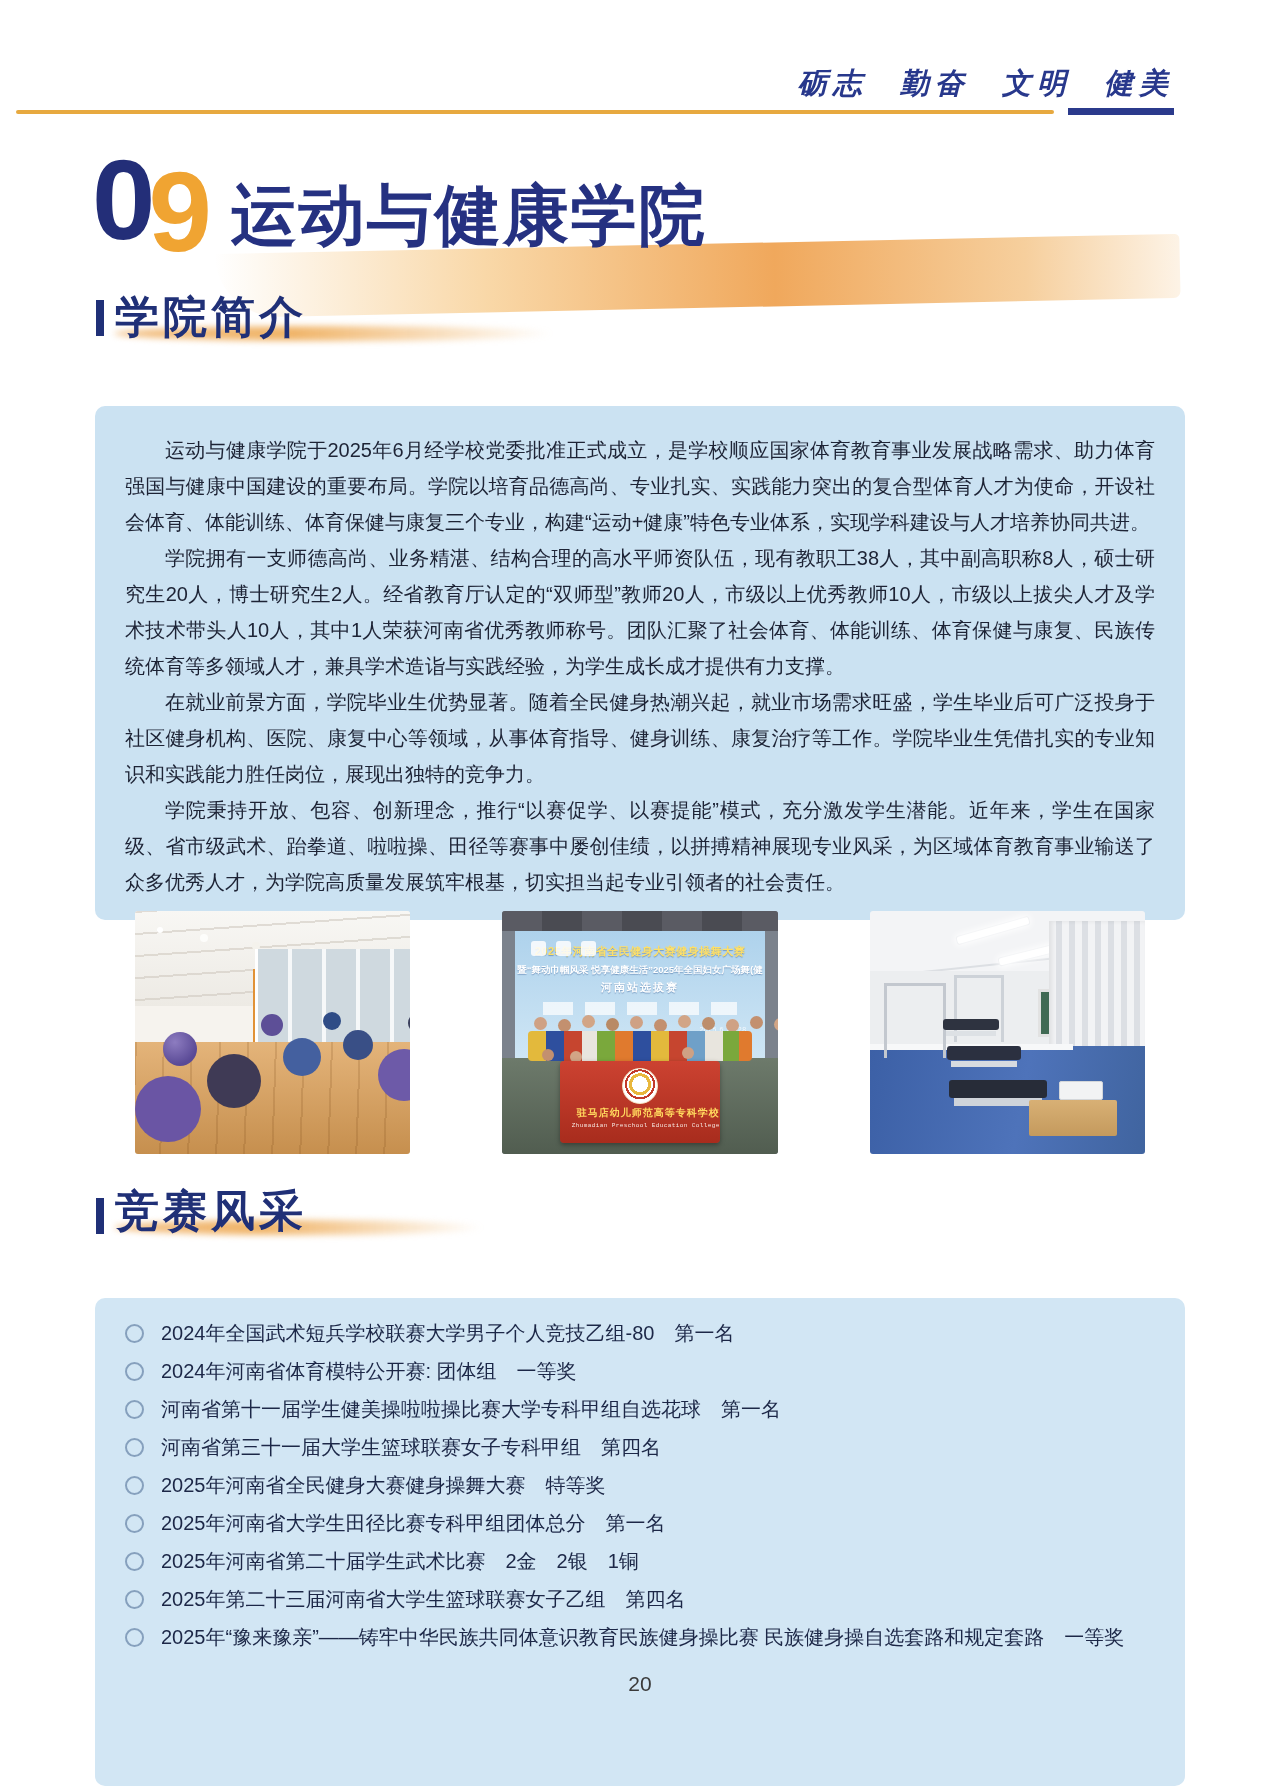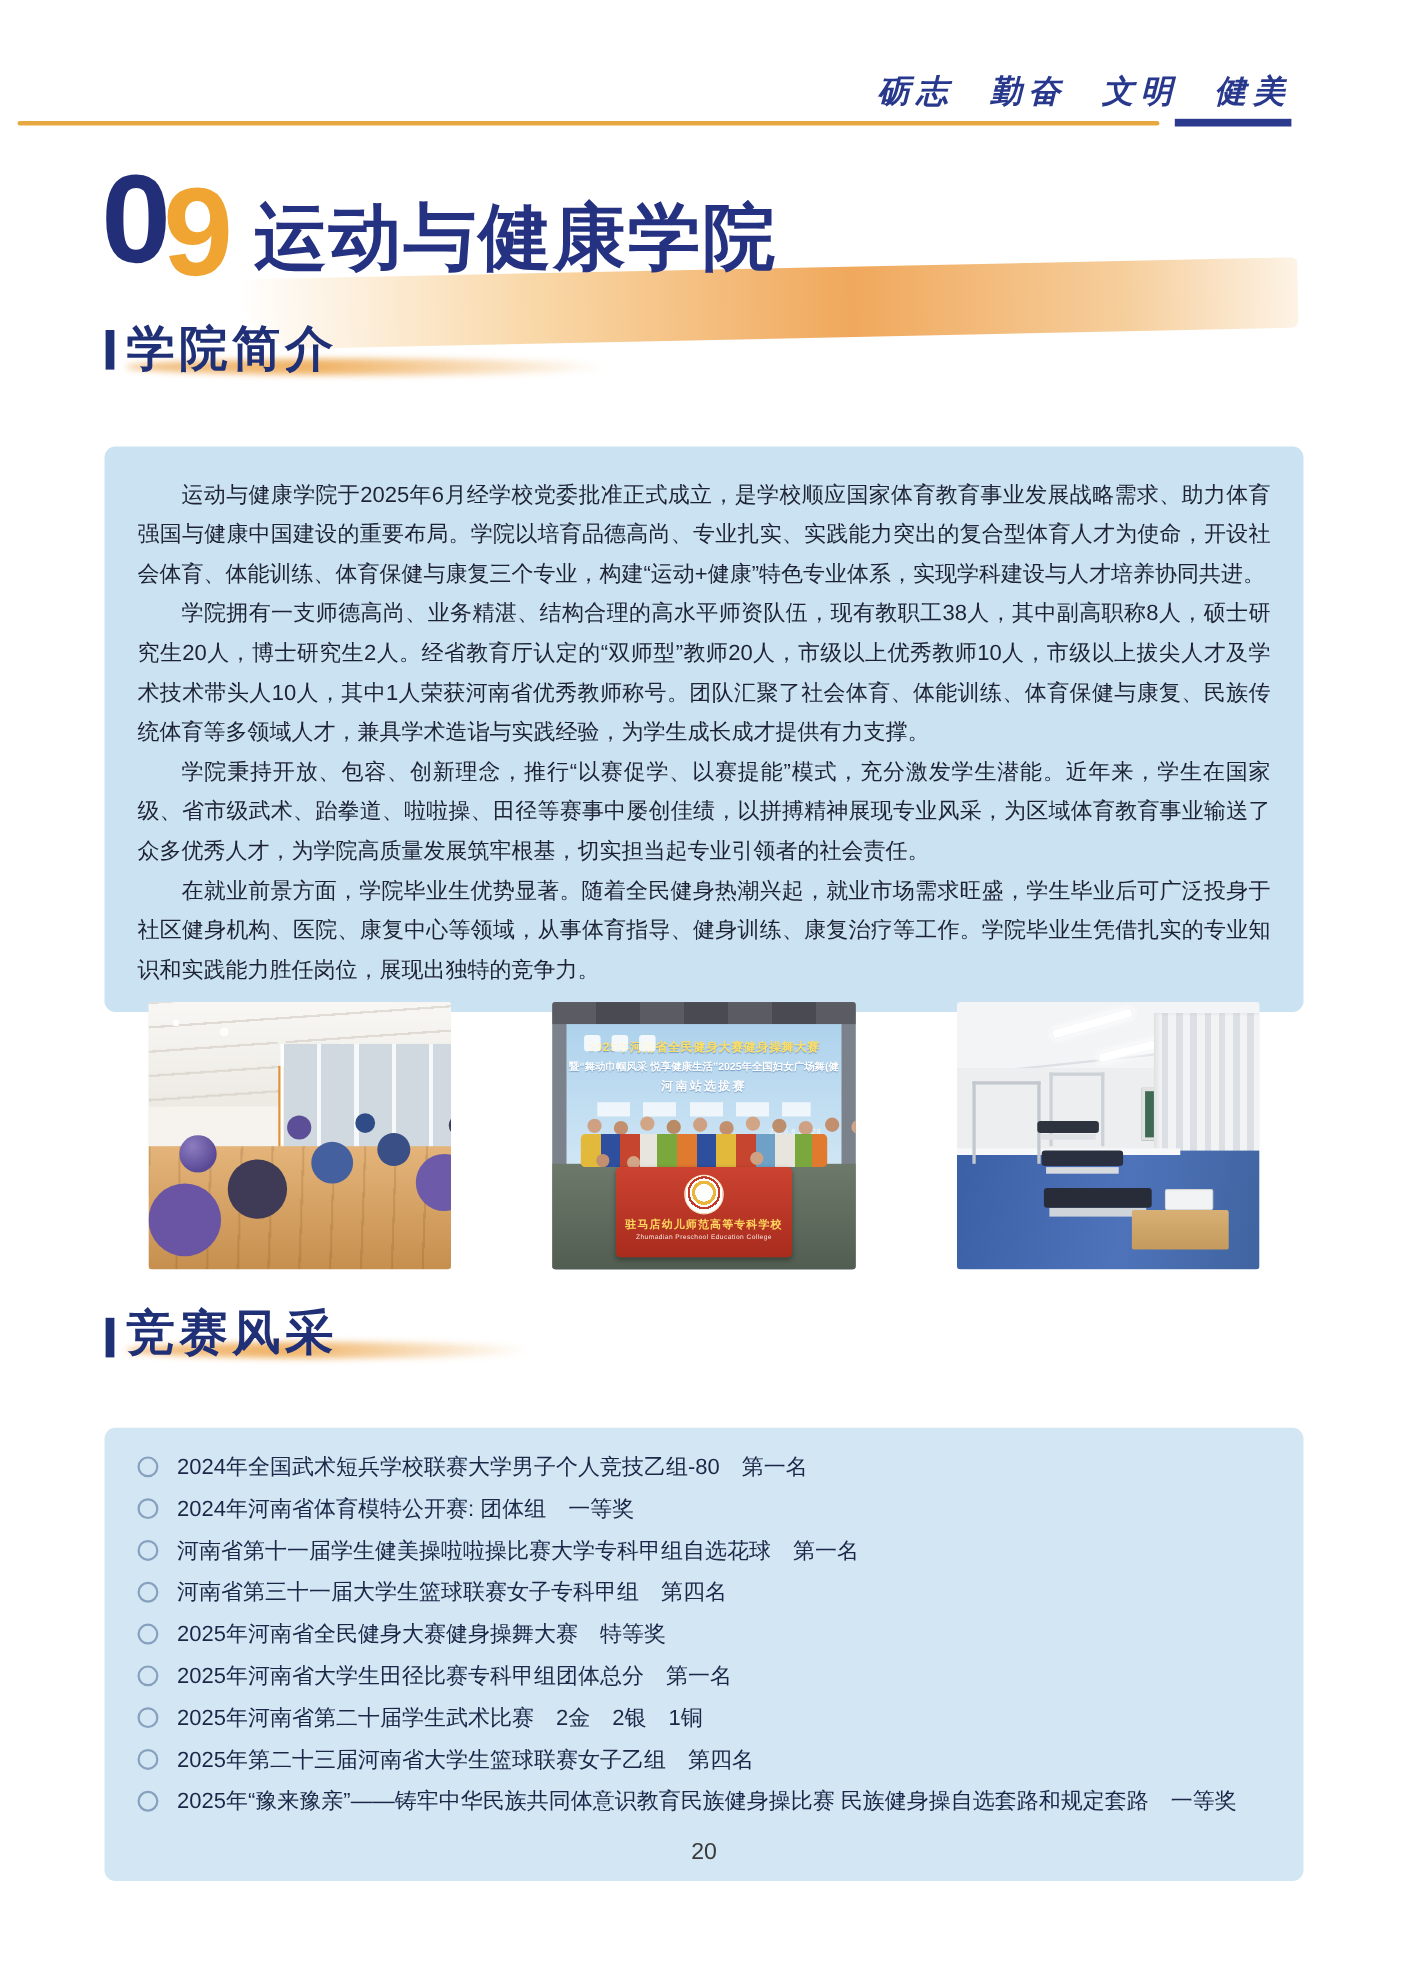--- a/index.html
+++ b/index.html
@@ -37,21 +37,21 @@
   .sw-comp{width:370px;}
   .head-intro{top:296px;}
   .head-comp{top:1190px;align-items:flex-end;}
 
   
   .panel{position:absolute;left:95px;width:1090px;box-sizing:border-box;
          background:#cbe2f2;border-radius:10px;margin-top:48px;}
   .intro-panel{top:358px;padding:26px 30px 20px;}
   .intro-panel p{margin:0;text-indent:2em;font-size:20px;line-height:36px;
                  color:#1d2335;text-align:justify;}
-  .list-panel{top:1250px;height:412px;background:#d2e6f4;padding:16px 30px;}
+  .list-panel{top:1250px;height:488px;background:#d2e6f4;padding:16px 30px;}
   .award-list{list-style:none;margin:0;padding:0;}
   .award{display:flex;align-items:center;gap:17px;height:38px;}
   .ring{width:15px;height:15px;border:2px solid #86a0bd;border-radius:50%;
         flex-shrink:0;background:transparent;}
   .award-text{font-size:20px;color:#1c2747;white-space:nowrap;}
 
   
   .photo-row{position:absolute;left:95px;top:895px;width:1090px;height:243px;
              display:flex;gap:12px;}
   .photo{position:relative;flex:1;height:243px;overflow:hidden;border-radius:3px;}
@@ -104,23 +104,23 @@
        box-shadow:24px 2px 0 #c3906f,48px -2px 0 #d2a586,72px 1px 0 #b98a66,96px -1px 0 #cfa184,
                   120px 2px 0 #c3906f,144px -2px 0 #d2a586,168px 0 0 #bd8e6c,192px 2px 0 #cfa184,
                   216px -1px 0 #c3906f,240px 1px 0 #d2a586,264px -2px 0 #c09070,288px 1px 0 #cfa184;}
   .p2-torsos{position:absolute;top:120px;left:26px;right:26px;height:30px;border-radius:4px;
        background:linear-gradient(90deg,#e3b93c 0 8%,#2e4f9e 8% 16%,#c6452f 16% 24%,#e8e5de 24% 31%,
                   #7aa83c 31% 39%,#e07a2e 39% 47%,#2e4f9e 47% 55%,#e3b93c 55% 63%,#c6452f 63% 71%,
                   #6fa0c8 71% 79%,#e8e5de 79% 87%,#7aa83c 87% 94%,#e07a2e 94% 100%);}
   .p2-heads-front{position:absolute;top:138px;left:40px;width:12px;height:12px;border-radius:50%;
        background:#c3906f;
        box-shadow:28px 2px 0 #d2a586,252px 2px 0 #cfa184,278px -1px 0 #bd8e6c,140px -2px 0 #cfa184;}
-  .p2-banner{position:absolute;left:58px;right:58px;top:150px;height:82px;text-align:center;
+  .p2-banner{position:absolute;left:58px;right:58px;top:150px;height:82px;text-align:right;
        background:linear-gradient(180deg,#cc4231,#a82c1d);border-radius:4px;
-       box-shadow:0 2px 5px rgba(0,0,0,.35);}
+       box-shadow:0 2px 5px rgba(0,0,0,.35);font-family:Liberation Mono, monospace;}
   .banner-emblem{width:34px;height:34px;margin:7px auto 2px;border-radius:50%;border:1px solid #f6e6c8;
        background:radial-gradient(circle at 50% 45%,#ffffff 0 8px,#e8b73c 8px 11px,#ffffff 11px 13px,#c23b2a 13px 15px,#ffffff 15px);}
   .banner-cn{font-size:10px;font-weight:bold;color:#ffd75e;letter-spacing:1px;}
   .banner-en{font-size:6px;color:#f6e9e2;margin-top:2px;letter-spacing:.4px;}
 
   
   .p3{background:#f3f4f6;}
   .p3-ceil-line{position:absolute;top:56px;left:-8px;width:72%;height:2px;background:#dcdfe3;
        transform:rotate(-6deg);}
   .p3-light{position:absolute;height:7px;background:#ffffff;border-radius:2px;
@@ -173,22 +173,22 @@
 
   <div class="sec-head head-intro">
     <span class="sec-bar"></span>
     <span class="sec-title">学院简介</span>
     <span class="sec-swoosh sw-intro"></span>
   </div>
 
   <section class="panel intro-panel">
     <p>运动与健康学院于2025年6月经学校党委批准正式成立，是学校顺应国家体育教育事业发展战略需求、助力体育强国与健康中国建设的重要布局。学院以培育品德高尚、专业扎实、实践能力突出的复合型体育人才为使命，开设社会体育、体能训练、体育保健与康复三个专业，构建“运动+健康”特色专业体系，实现学科建设与人才培养协同共进。</p>
     <p>学院拥有一支师德高尚、业务精湛、结构合理的高水平师资队伍，现有教职工38人，其中副高职称8人，硕士研究生20人，博士研究生2人。经省教育厅认定的“双师型”教师20人，市级以上优秀教师10人，市级以上拔尖人才及学术技术带头人10人，其中1人荣获河南省优秀教师称号。团队汇聚了社会体育、体能训练、体育保健与康复、民族传统体育等多领域人才，兼具学术造诣与实践经验，为学生成长成才提供有力支撑。</p>
+    <p>在就业前景方面，学院毕业生优势显著。随着全民健身热潮兴起，就业市场需求旺盛，学生毕业后可广泛投身于社区健身机构、医院、康复中心等领域，从事体育指导、健身训练、康复治疗等工作。学院毕业生凭借扎实的专业知识和实践能力胜任岗位，展现出独特的竞争力。</p>
     <p>学院秉持开放、包容、创新理念，推行“以赛促学、以赛提能”模式，充分激发学生潜能。近年来，学生在国家级、省市级武术、跆拳道、啦啦操、田径等赛事中屡创佳绩，以拼搏精神展现专业风采，为区域体育教育事业输送了众多优秀人才，为学院高质量发展筑牢根基，切实担当起专业引领者的社会责任。</p>
-    <p>在就业前景方面，学院毕业生优势显著。随着全民健身热潮兴起，就业市场需求旺盛，学生毕业后可广泛投身于社区健身机构、医院、康复中心等领域，从事体育指导、健身训练、康复治疗等工作。学院毕业生凭借扎实的专业知识和实践能力胜任岗位，展现出独特的竞争力。</p>
   </section>
 
   <div class="photo-row">
 
     <figure class="photo p1">
       <div class="p1-ceiling"></div>
       <div class="p1-lights"></div>
       <div class="p1-wall"></div>
       <div class="p1-pillar"></div>
       <div class="p1-mirror"></div>

